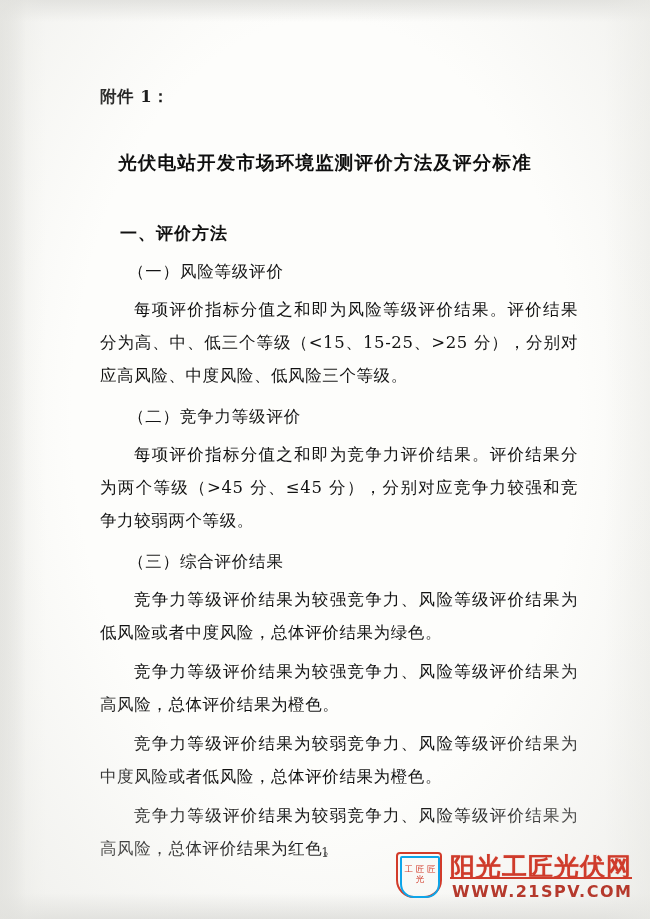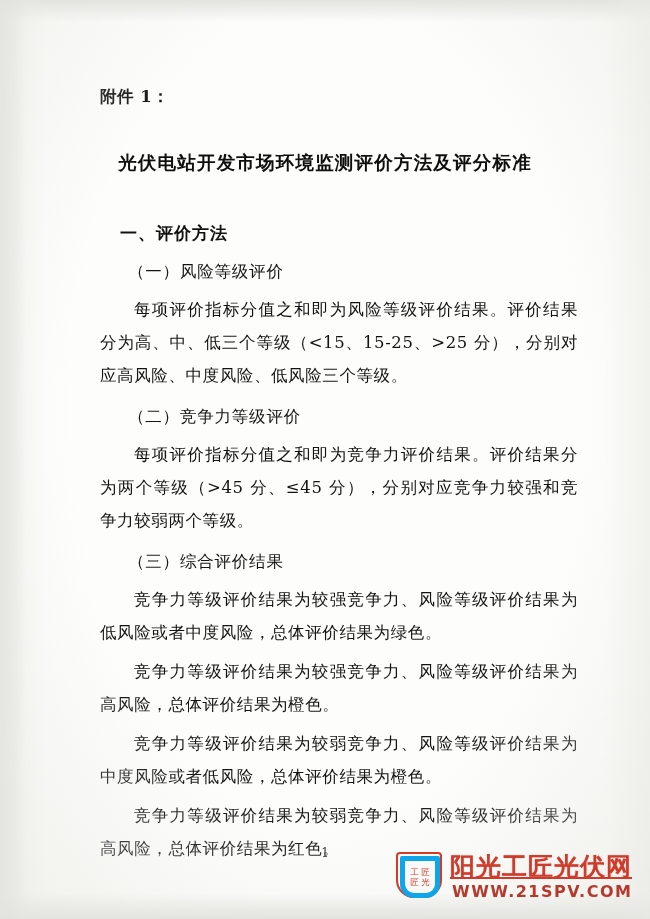--- a/index.html
+++ b/index.html
@@ -121,21 +121,21 @@
     width: 46px;
     height: 46px;
     border: 2px solid #d23b2a;
     border-radius: 4px 4px 18px 18px;
     box-sizing: border-box;
   }
   .wm-shield-inner {
     position: absolute;
     left: 4px; top: 4px;
     right: 4px; bottom: 4px;
-    border: 5px solid #0ea5e9;
+    border: 2px solid #0ea5e9;
     border-radius: 2px 2px 14px 14px;
     color: #d23b2a;
     font-size: 8.5px;
     line-height: 10px;
     text-align: center;
     padding-top: 6px;
     box-sizing: border-box;
     letter-spacing: 0px;
     font-family: "DejaVu Sans", sans-serif;
   }

